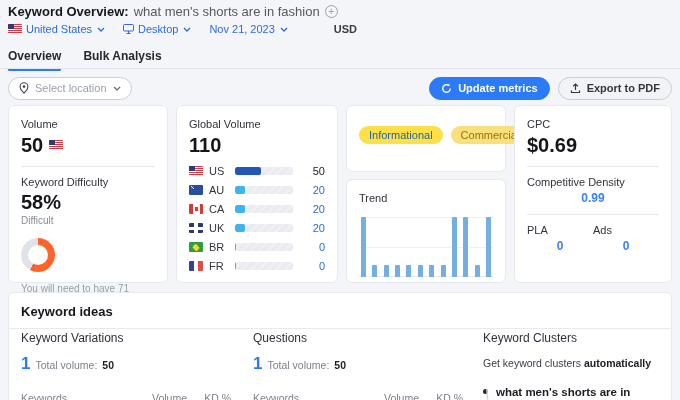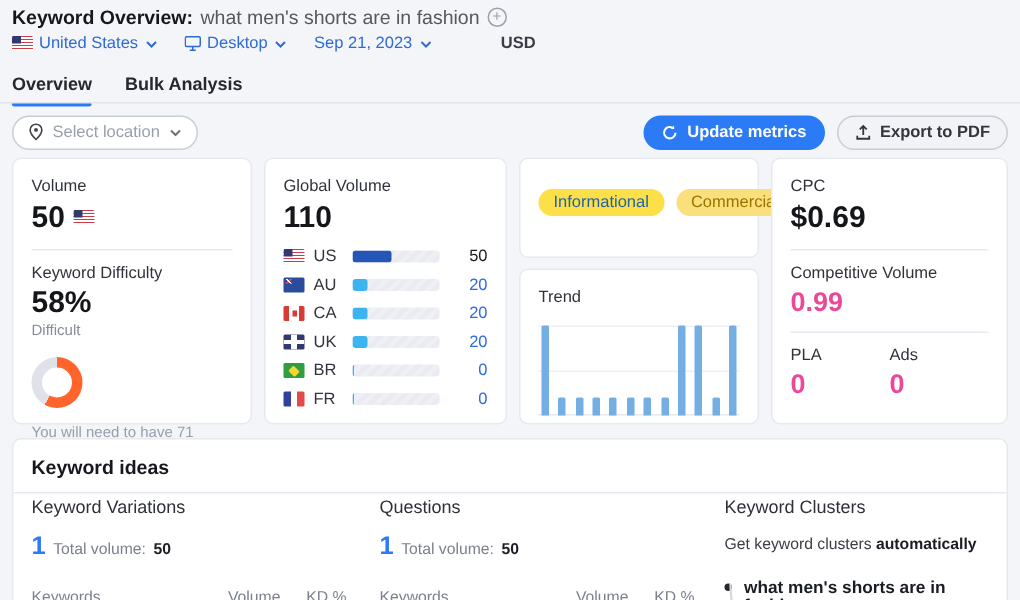--- a/index.html
+++ b/index.html
@@ -88,21 +88,21 @@
   .pill { font-size:11px; padding:3px 10px; border-radius:10px; cursor:pointer; }
   .pill-info { background:#fde047; color:#1e62ad; }
   .pill-comm { background:#fadf7d; color:#9a7400; }
   
   .trend-chart { position:relative; height:64px; margin-top:9px; }
   .grid { position:absolute; left:0; right:0; height:1px; background:#eef0f4; }
   .grid.g0 { top:4px; } .grid.g1 { top:34px; } .grid.g2 { bottom:0; background:#e4e7ee; }
   .bars { position:absolute; inset:0; display:flex; align-items:flex-end; justify-content:space-between; padding:0 2px; }
   .bar { width:5px; background:#74aee2; border-radius:1px 1px 0 0; }
   
-  .cd-val { font-size:18px; font-weight:bold; color:#ec4899; margin-top:3px; }
+  .cd-val { font-size:12px; font-weight:bold; color:#3b82f6; margin-top:3px;text-align:center; }
   .pla-ads { display:flex; margin-top:2px; }
   .pla-ads > div { width:50%; }
   
   .card-ideas { position:absolute; left:8px; top:292px; width:664px; height:160px; background:#fff; border:1px solid #e7e9f0; border-radius:6px; }
   .ideas-title { font-size:13px; font-weight:bold; color:#15171c; padding:11px 12px 9px; }
   .ideas-divider { height:1px; background:#e7e9f0; }
   .ideas-col { position:absolute; top:34px; }
   .col-variations { left:12px; width:210px; }
   .col-questions { left:244px; width:210px; }
   .col-clusters { left:474px; right:12px; }
@@ -142,21 +142,21 @@
       <svg width="11" height="10" viewBox="0 0 11 10">
           <rect x="0.5" y="0.5" width="10" height="6.5" rx="1" fill="none" stroke="#2e6ad4"></rect>
           <path d="M3.5 9.5h4M5.5 7v2.5" stroke="#2e6ad4" fill="none"></path>
         </svg>
       <span>Desktop</span>
       <svg class="chev" width="8" height="5" viewBox="0 0 8 5">
           <path d="M1 1l3 3 3-3" stroke="#2e6ad4" stroke-width="1.3" fill="none"></path>
         </svg>
     </span>
     <span class="filter">
-      <span>Sep 21, 2023</span>
+      <span>Nov 21, 2023</span>
       <svg class="chev" width="8" height="5" viewBox="0 0 8 5">
           <path d="M1 1l3 3 3-3" stroke="#2e6ad4" stroke-width="1.3" fill="none"></path>
         </svg>
     </span>
     <span class="currency">USD</span>
   </div>
 
   <div class="tabs">
     <div class="tab active">Overview</div>
     <div class="tab">Bulk Analysis</div>
@@ -296,21 +296,21 @@
         </div>
     </div>
   </div>
 
   <div class="card card-cpc">
     <div class="metric-label">CPC</div>
     <div class="big-num">
         <span>$0.69</span>
       </div>
     <div class="hdivider"></div>
-    <div class="metric-label">Competitive Volume</div>
+    <div class="metric-label">Competitive Density</div>
     <div class="cd-val">0.99</div>
     <div class="hdivider"></div>
     <div class="pla-ads">
       <div>
         <div class="metric-label">PLA</div>
         <div class="cd-val">0</div>
       </div>
       <div>
         <div class="metric-label">Ads</div>
         <div class="cd-val">0</div>

